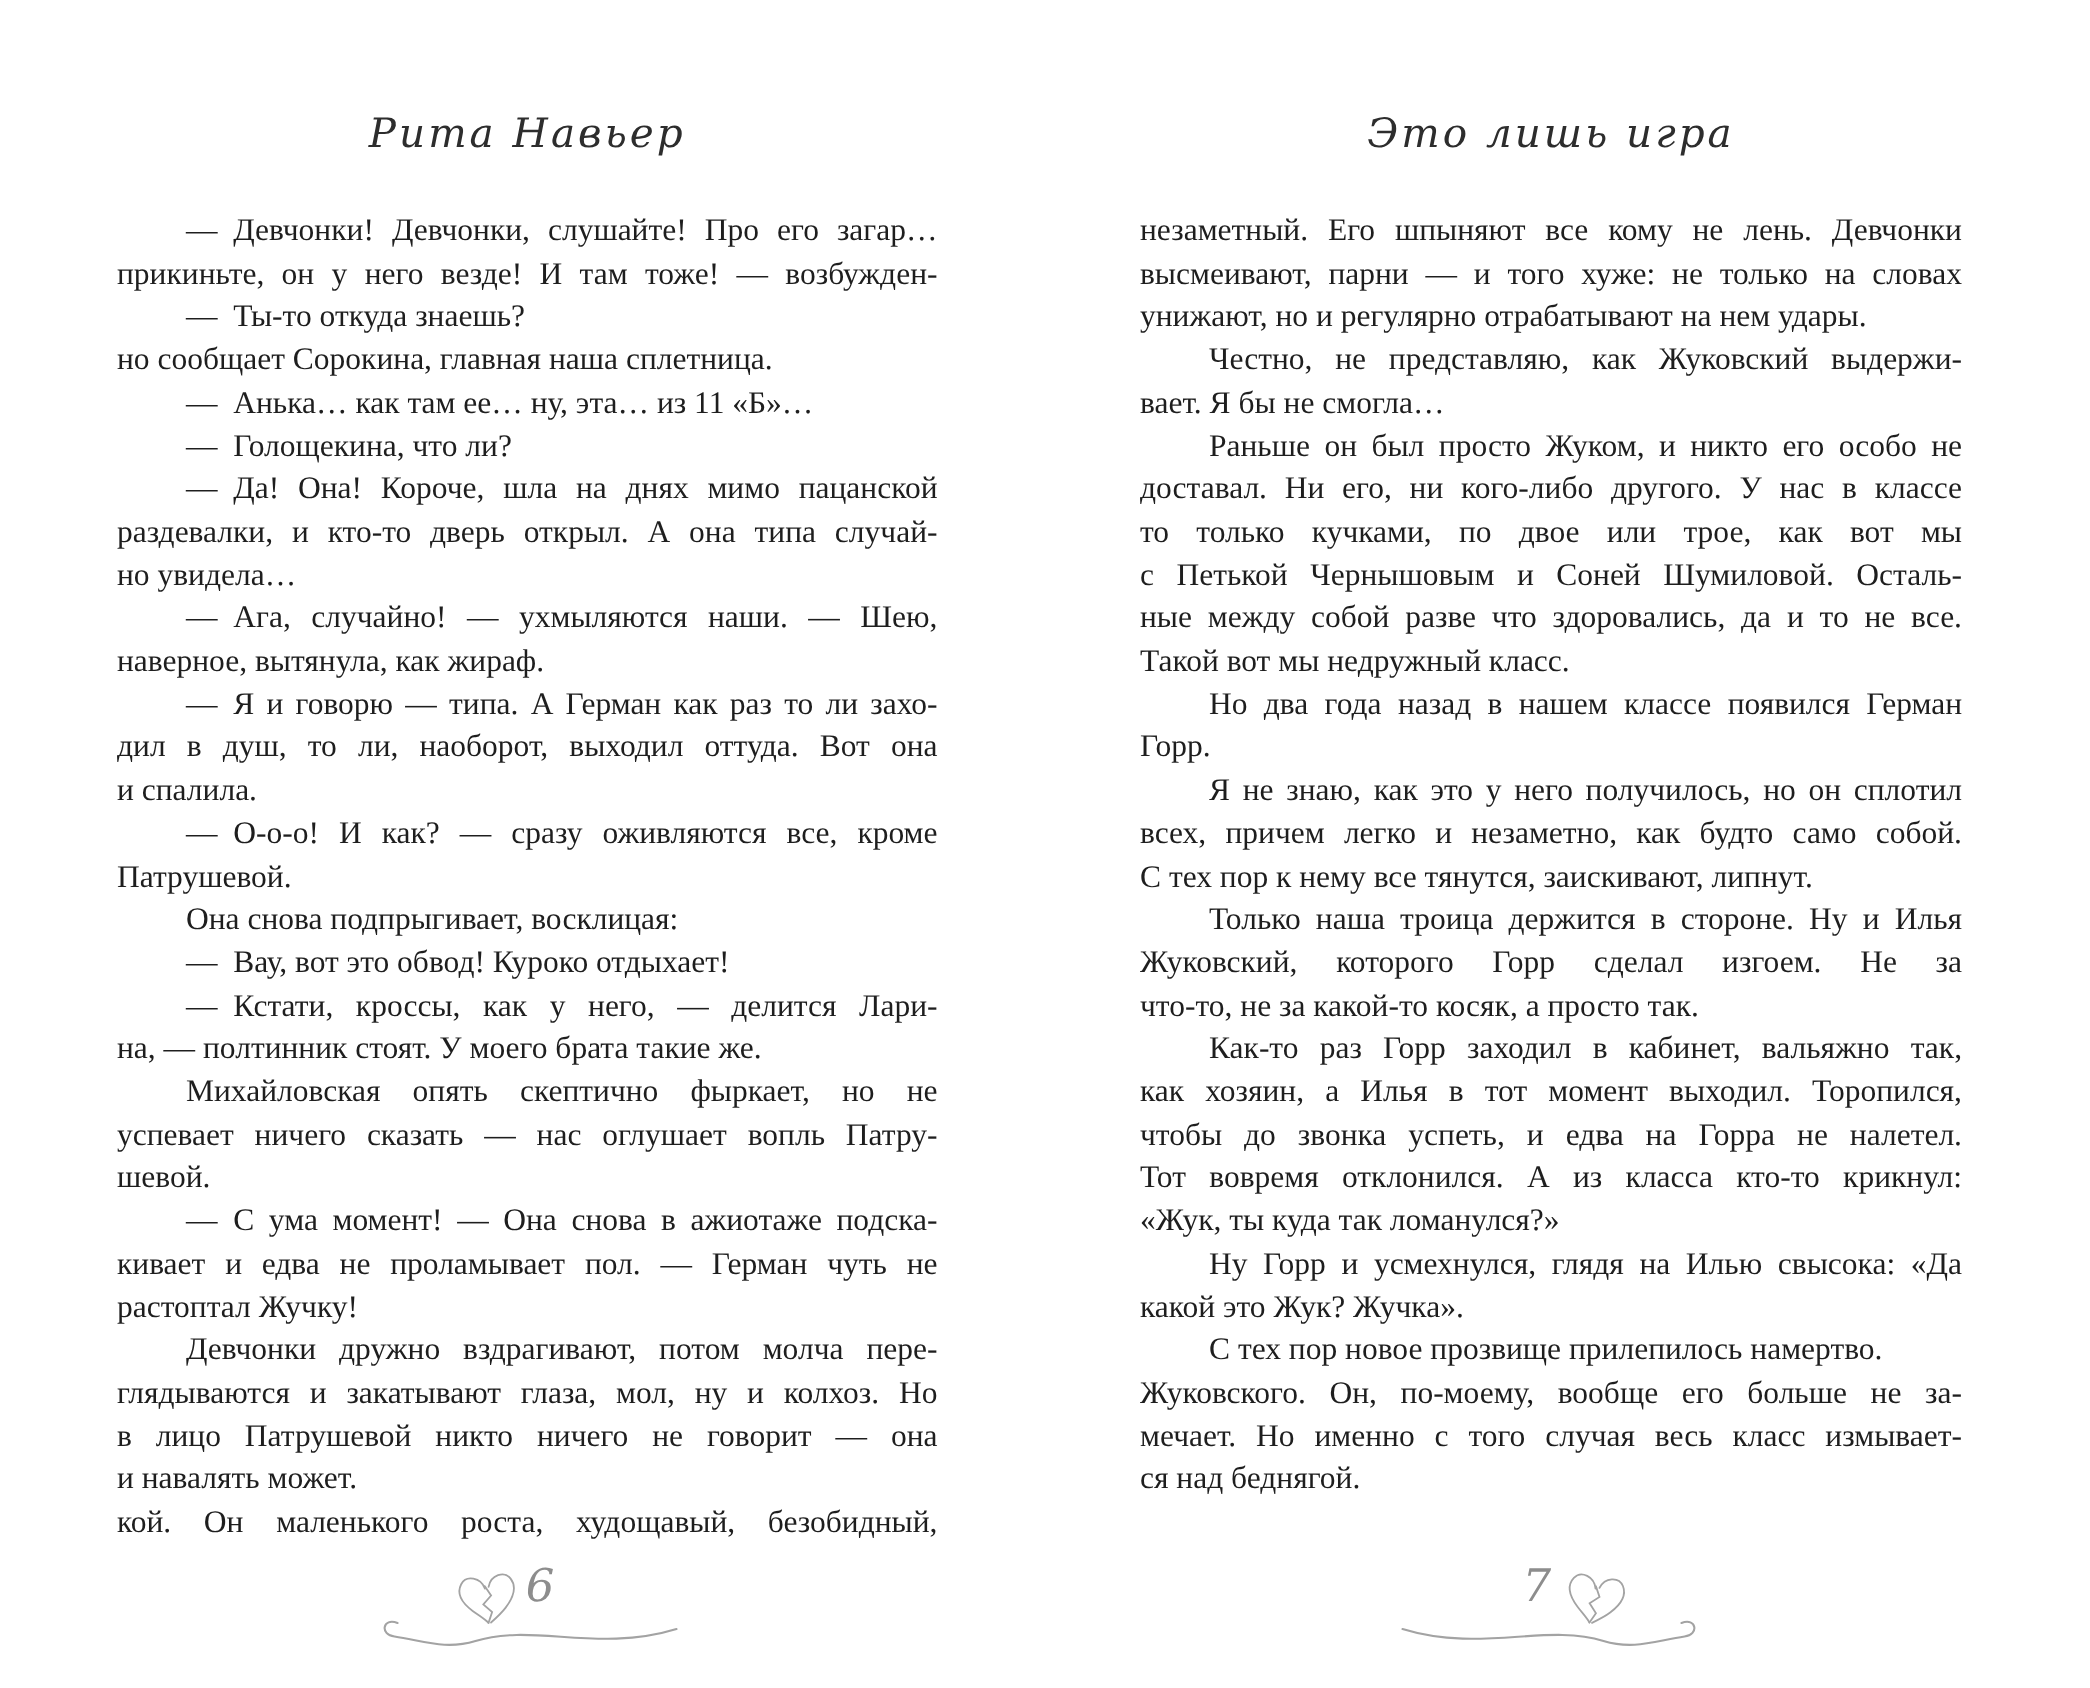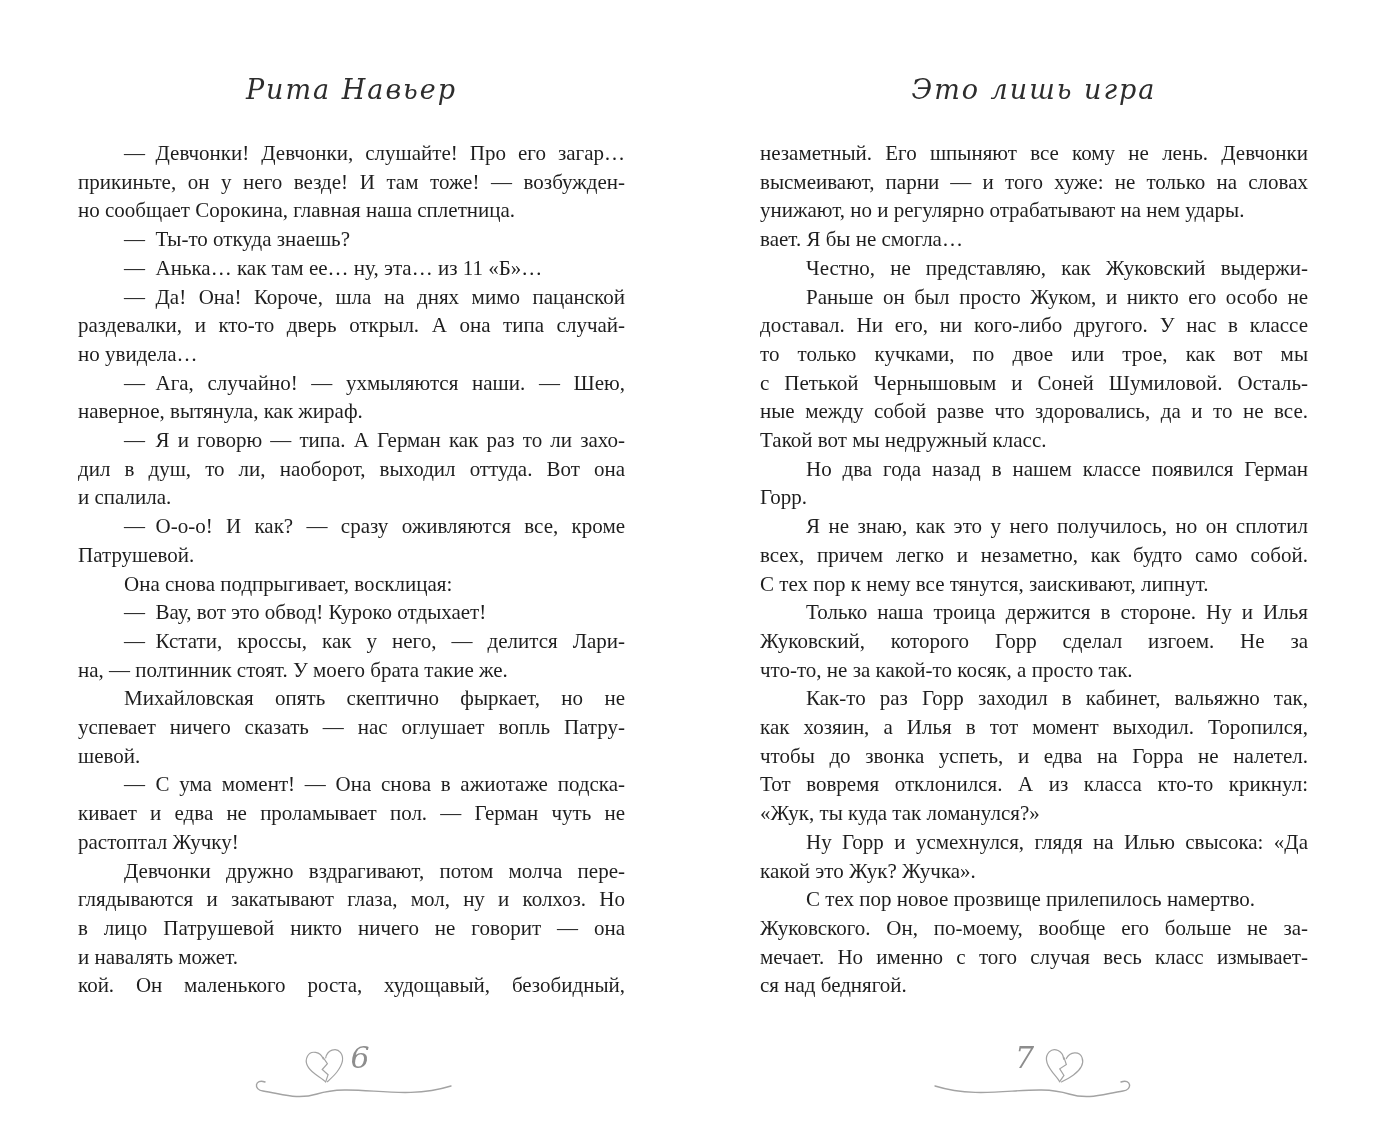--- a/index.html
+++ b/index.html
@@ -53,23 +53,24 @@
 </head>
 <body>
 
 <div class="spread">
 
   <div class="page page-left">
     <div class="running-head">Рита Навьер</div>
     <div class="text-block">
         <div class="line indent just">— Девчонки! Девчонки, слушайте! Про его загар…</div>
         <div class="line just">прикиньте, он у него везде! И там тоже! — возбужден-</div>
+        <div class="line indent">— Ты-то откуда знаешь?</div>
         <div class="line">но сообщает Сорокина, главная наша сплетница.</div>
-        <div class="line indent">— Ты-то откуда знаешь?</div>
         <div class="line indent">— Анька… как там ее… ну, эта… из 11 «Б»…</div>
+        <div class="line indent">— Голощекина, что ли?</div>
         <div class="line indent just">— Да! Она! Короче, шла на днях мимо пацанской</div>
         <div class="line just">раздевалки, и кто-то дверь открыл. А она типа случай-</div>
         <div class="line">но увидела…</div>
         <div class="line indent just">— Ага, случайно! — ухмыляются наши. — Шею,</div>
         <div class="line">наверное, вытянула, как жираф.</div>
         <div class="line indent just">— Я и говорю — типа. А Герман как раз то ли захо-</div>
         <div class="line just">дил в душ, то ли, наоборот, выходил оттуда. Вот она</div>
         <div class="line">и спалила.</div>
         <div class="line indent just">— О-о-о! И как? — сразу оживляются все, кроме</div>
         <div class="line">Патрушевой.</div>
@@ -101,22 +102,22 @@
       <span class="page-num">6</span>
     </div>
   </div>
 
   <div class="page page-right">
     <div class="running-head">Это лишь игра</div>
     <div class="text-block">
         <div class="line just">незаметный. Его шпыняют все кому не лень. Девчонки</div>
         <div class="line just">высмеивают, парни — и того хуже: не только на словах</div>
         <div class="line">унижают, но и регулярно отрабатывают на нем удары.</div>
+        <div class="line indent just">Честно, не представляю, как Жуковский выдержи-</div>
         <div class="line">вает. Я бы не смогла…</div>
-        <div class="line indent just">Честно, не представляю, как Жуковский выдержи-</div>
         <div class="line indent just">Раньше он был просто Жуком, и никто его особо не</div>
         <div class="line just">доставал. Ни его, ни кого-либо другого. У нас в классе</div>
         <div class="line just">то только кучками, по двое или трое, как вот мы</div>
         <div class="line just">с Петькой Чернышовым и Соней Шумиловой. Осталь-</div>
         <div class="line just">ные между собой разве что здоровались, да и то не все.</div>
         <div class="line">Такой вот мы недружный класс.</div>
         <div class="line indent just">Но два года назад в нашем классе появился Герман</div>
         <div class="line">Горр.</div>
         <div class="line indent just">Я не знаю, как это у него получилось, но он сплотил</div>
         <div class="line just">всех, причем легко и незаметно, как будто само собой.</div>

